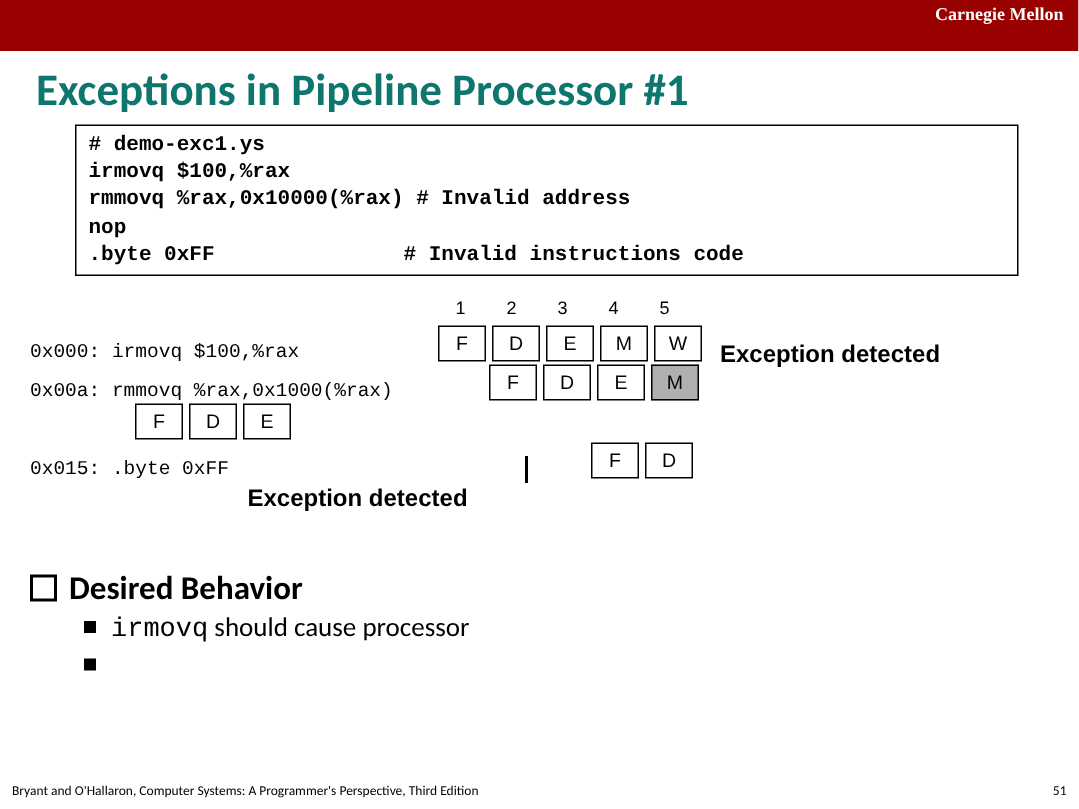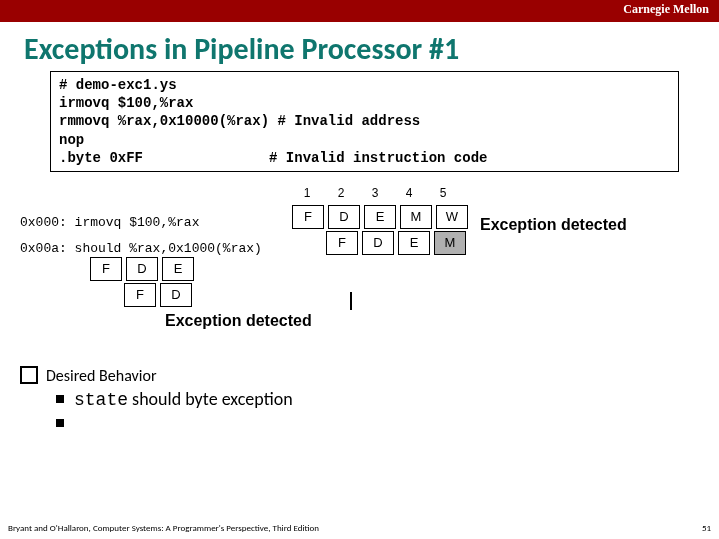--- a/index.html
+++ b/index.html
@@ -12,21 +12,21 @@
     position: relative;
     overflow: hidden;
   }
   .topbar {
     background: #990000;
     color: #fff;
     height: 20px;
     text-align: right;
     font-weight: bold;
     font-size: 12px;
-    padding: 2px 10px 0 0;
+    padding: 2px 10px 12px 0;
     font-family: "Times New Roman", serif;
   }
   h1 {
     margin: 8px 0 4px 24px;
     font-size: 30px;
     font-weight: bold;
     color: #0f766e;
   }
   .codebox {
     margin: 0 40px 0 50px;
@@ -108,22 +108,22 @@
   }
   .exc-bot .line {
     border-left: 2px solid #000;
     height: 18px;
     position: absolute;
     left: 185px;
     top: -20px;
   }
   .section-head {
     margin: 10px 0 2px 20px;
-    font-size: 16px;
-    font-weight: normal;
+    font-size: 22px;
+    font-weight: bold;
   }
   .section-head .bullet {
     display: inline-block;
     width: 14px;
     height: 14px;
     border: 2px solid #000;
     margin-right: 8px;
     vertical-align: middle;
     position: relative;
     top: -2px;
@@ -162,21 +162,21 @@
 <div class="topbar">
   <span>Carnegie Mellon</span>
 </div>
 
 <h1>Exceptions in Pipeline Processor #1</h1>
 
 <div class="codebox"># demo-exc1.ys
 irmovq $100,%rax
 rmmovq %rax,0x10000(%rax) # Invalid address
 nop
-.byte 0xFF               # Invalid instruction code</div>
+.byte 0xFF               # Invalid instructions code</div>
 
 <div class="pipe-area">
   <div class="stage-headers">
     <div>1</div>
     <div>2</div>
     <div>3</div>
     <div>4</div>
     <div>5</div>
   </div>
   <div class="instr-rows" id="instr-rows">
@@ -184,39 +184,40 @@
         <div class="instr-label">0x000: irmovq $100,%rax</div>
         <div class="cells">
           <div class="cell">F</div>
           <div class="cell">D</div>
           <div class="cell">E</div>
           <div class="cell">M</div>
           <div class="cell">W</div>
         </div>
       </div>
       <div class="instr-row">
-        <div class="instr-label">0x00a: should %rax,0x1000(%rax)</div>
+        <div class="instr-label">0x00a: rmmovq %rax,0x1000(%rax)</div>
         <div class="cells">
           <div class="cell blank"></div>
           <div class="cell">F</div>
           <div class="cell">D</div>
           <div class="cell">E</div>
           <div class="cell hl">M</div>
         </div>
       </div>
       <div class="instr-row">
         <div class="cells">
           <div class="cell blank"></div>
           <div class="cell blank"></div>
           <div class="cell">F</div>
           <div class="cell">D</div>
           <div class="cell">E</div>
         </div>
       </div>
       <div class="instr-row">
+        <div class="instr-label">0x015: .byte 0xFF</div>
         <div class="cells">
           <div class="cell blank"></div>
           <div class="cell blank"></div>
           <div class="cell blank"></div>
           <div class="cell">F</div>
           <div class="cell">D</div>
         </div>
       </div>
     </div>
 
@@ -226,21 +227,21 @@
   <div class="exc-bot">
     <div class="line"></div>
     <span>Exception detected</span>
   </div>
 </div>
 
 <div class="section-head">
   <span class="bullet"></span><span>Desired Behavior</span>
 </div>
 <div class="sub-list">
-  <span class="sq"></span><span class="mono">state</span><span> should byte exception</span>
+  <span class="sq"></span><span class="mono">irmovq</span><span> should cause processor</span>
 </div>
 <div class="sub-list">
   <span class="sq"></span>
 </div>
 
 <div class="footer">
   <span>Bryant and O'Hallaron, Computer Systems: A Programmer's Perspective, Third Edition</span>
   <span>51</span>
 </div>
 

